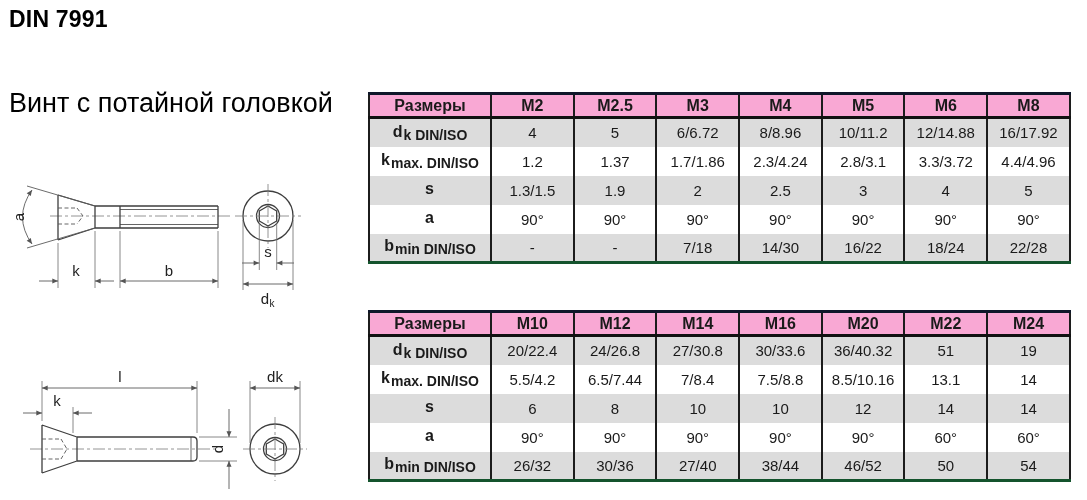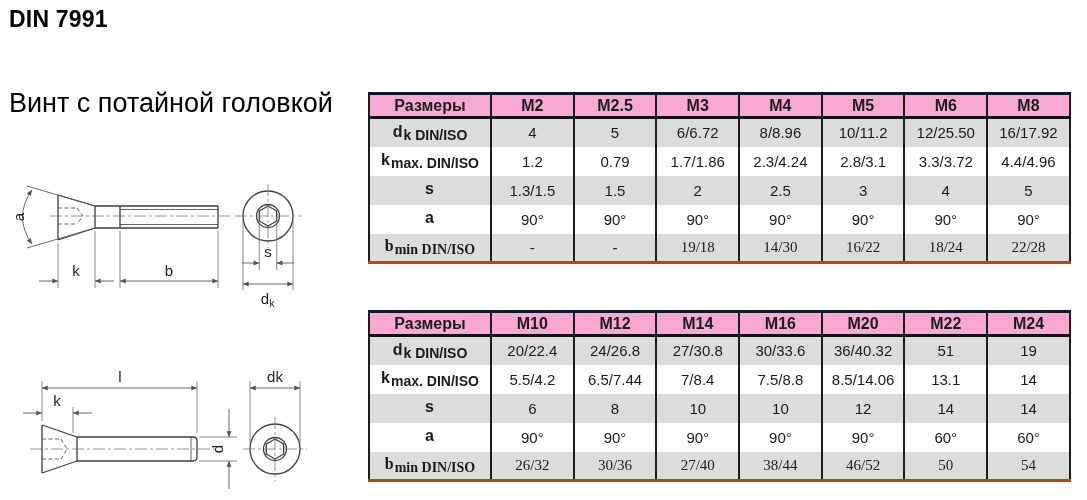--- a/index.html
+++ b/index.html
@@ -12,21 +12,21 @@
   table.tbl { position:absolute; left:368px; width:701px; border-collapse:collapse; table-layout:fixed; }
   .tbl col.c0 { width:122px; }
   .tbl col.cn { width:82.7px; }
   .tbl th, .tbl td { text-align:center; vertical-align:middle; color:#1a1a1a;
       border-left:2px solid #1c1c1c; border-right:2px solid #1c1c1c; }
   .tbl th { background:#f9a8d4; font-size:16px; font-weight:bold; height:24px;
       border-top:3px solid #0f172a; border-bottom:3px solid #111; }
   .tbl td { font-size:15px; height:29px; }
   .tbl tbody tr:nth-child(odd) td { background:#dcdcdc; }
   .tbl tbody tr:nth-child(even) td { background:#ffffff; }
-  .tbl tbody tr:last-child td { border-bottom:3px solid #c2410c;font-family:Liberation Serif, serif; }
+  .tbl tbody tr:last-child td { border-bottom:3px solid #14532d; }
   td.rowlab .lm { font-size:16px; font-weight:bold; }
   td.rowlab .ls { font-size:14px; font-weight:bold; vertical-align:-3px; margin-left:1px; }
 
   svg.draw { position:absolute; }
   .obj   { stroke:#3e3e3e; stroke-width:1.3; fill:none; stroke-linejoin:round; }
   .objthin { stroke:#3e3e3e; stroke-width:0.8; fill:none; }
   .hid   { stroke:#555; stroke-width:0.9; fill:none; stroke-dasharray:4 2.5; }
   .cl    { stroke:#7a7a7a; stroke-width:0.8; fill:none; stroke-dasharray:12 3 3 3; }
   .ext   { stroke:#6b6b6b; stroke-width:0.8; fill:none; }
   .dim   { stroke:#5a5a5a; stroke-width:0.9; fill:none; }
@@ -159,58 +159,58 @@
       </tr>
     </thead>
     <tbody>
       <tr>
         <td class="rowlab"><span class="lm">d</span><span class="ls">k DIN/ISO</span></td>
         <td>4</td>
         <td>5</td>
         <td>6/6.72</td>
         <td>8/8.96</td>
         <td>10/11.2</td>
-        <td>12/25.50</td>
+        <td>12/14.88</td>
         <td>16/17.92</td>
       </tr>
       <tr>
         <td class="rowlab"><span class="lm">k</span><span class="ls">max. DIN/ISO</span></td>
         <td>1.2</td>
-        <td>0.79</td>
+        <td>1.37</td>
         <td>1.7/1.86</td>
         <td>2.3/4.24</td>
         <td>2.8/3.1</td>
         <td>3.3/3.72</td>
         <td>4.4/4.96</td>
       </tr>
       <tr>
         <td class="rowlab"><span class="lm">s</span><span class="ls"></span></td>
         <td>1.3/1.5</td>
-        <td>1.5</td>
+        <td>1.9</td>
         <td>2</td>
         <td>2.5</td>
         <td>3</td>
         <td>4</td>
         <td>5</td>
       </tr>
       <tr>
         <td class="rowlab"><span class="lm">a</span><span class="ls"></span></td>
         <td>90°</td>
         <td>90°</td>
         <td>90°</td>
         <td>90°</td>
         <td>90°</td>
         <td>90°</td>
         <td>90°</td>
       </tr>
       <tr>
         <td class="rowlab"><span class="lm">b</span><span class="ls">min DIN/ISO</span></td>
         <td>-</td>
         <td>-</td>
-        <td>19/18</td>
+        <td>7/18</td>
         <td>14/30</td>
         <td>16/22</td>
         <td>18/24</td>
         <td>22/28</td>
       </tr>
     </tbody>
   </table>
 
   <table class="tbl" style="top:310px;">
     <colgroup>
@@ -245,21 +245,21 @@
         <td>36/40.32</td>
         <td>51</td>
         <td>19</td>
       </tr>
       <tr>
         <td class="rowlab"><span class="lm">k</span><span class="ls">max. DIN/ISO</span></td>
         <td>5.5/4.2</td>
         <td>6.5/7.44</td>
         <td>7/8.4</td>
         <td>7.5/8.8</td>
-        <td>8.5/14.06</td>
+        <td>8.5/10.16</td>
         <td>13.1</td>
         <td>14</td>
       </tr>
       <tr>
         <td class="rowlab"><span class="lm">s</span><span class="ls"></span></td>
         <td>6</td>
         <td>8</td>
         <td>10</td>
         <td>10</td>
         <td>12</td>

